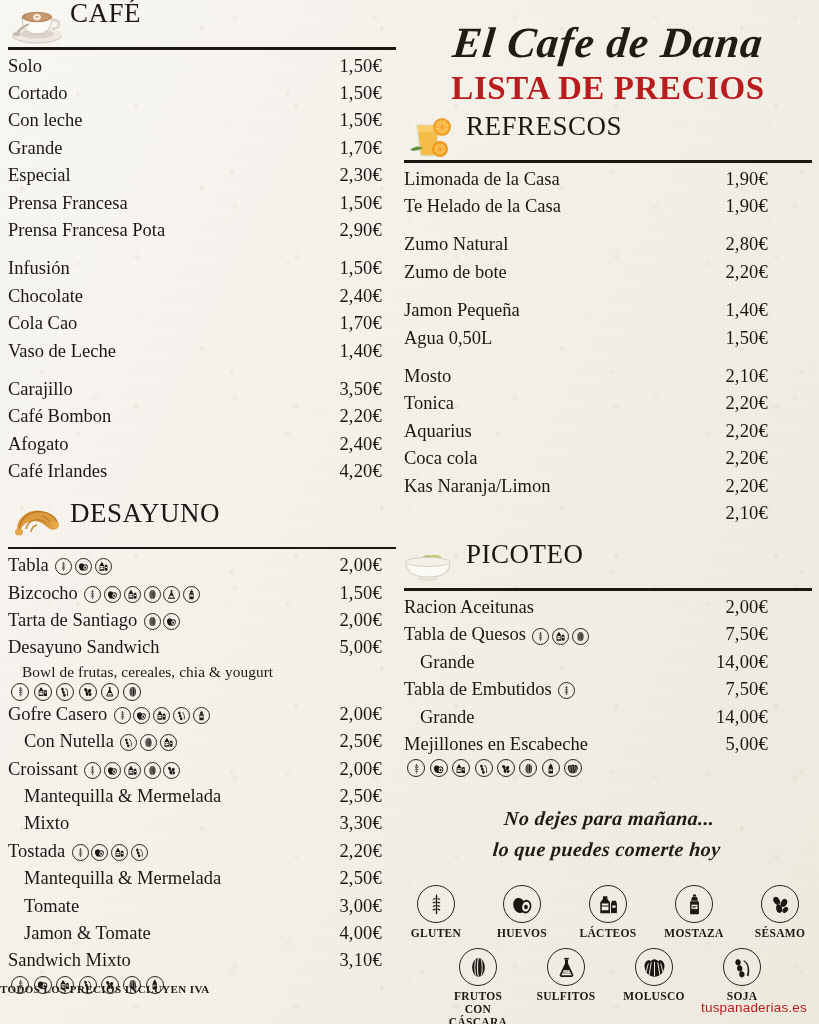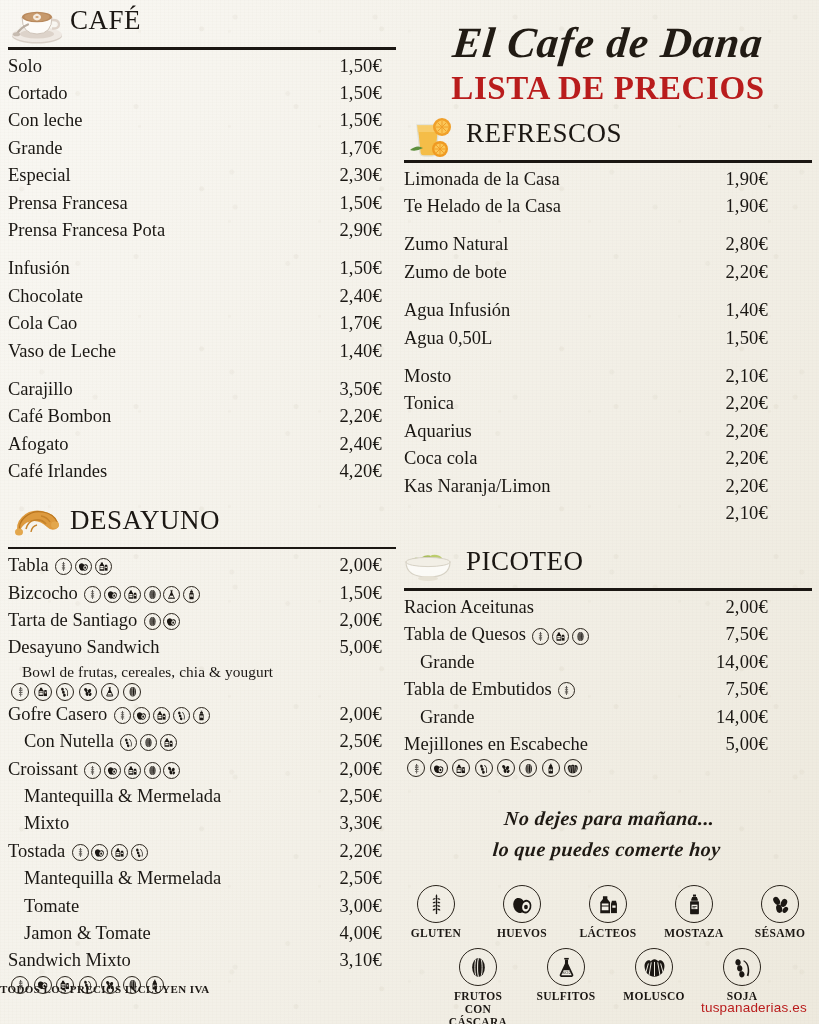--- a/index.html
+++ b/index.html
@@ -35,21 +35,21 @@
   }
   #page { position: absolute; inset: 0; }
 
   .col { position: absolute; }
   #left-col  { left: 8px;  top: 0;   width: 388px; }
   #right-col { left: 404px; top: 0;  width: 408px; }
 
   
   .section { margin-bottom: 2px; }
   .sec-head {
-    display: flex; align-items: center; gap: 4px;
+    display: flex; align-items: flex-start; gap: 4px;
     position: relative;
   }
   .sec-emblem { width: 58px; height: 46px; flex: 0 0 58px; position: relative; }
   .sec-title {
     font-size: 27px; letter-spacing: .5px; line-height: 1;
     padding-bottom: 5px; color: #1b1713;
     font-family: "Liberation Serif", serif;
   }
   .rule { height: 2.5px; background: #1b1713; margin-top: 1px; }
 
@@ -784,21 +784,21 @@
           <div class="row">
             <span class="nm">
               <span>Zumo de bote</span>
             </span>
             <span class="sp"></span>
             <span class="pr">2,20€</span>
           </div>
           <div class="gap"></div>
           <div class="row">
             <span class="nm">
-              <span>Agua Infusión</span>
+              <span>Jamon Pequeña</span>
             </span>
             <span class="sp"></span>
             <span class="pr">1,40€</span>
           </div>
           <div class="row">
             <span class="nm">
               <span>Agua 0,50L</span>
             </span>
             <span class="sp"></span>
             <span class="pr">1,50€</span>

